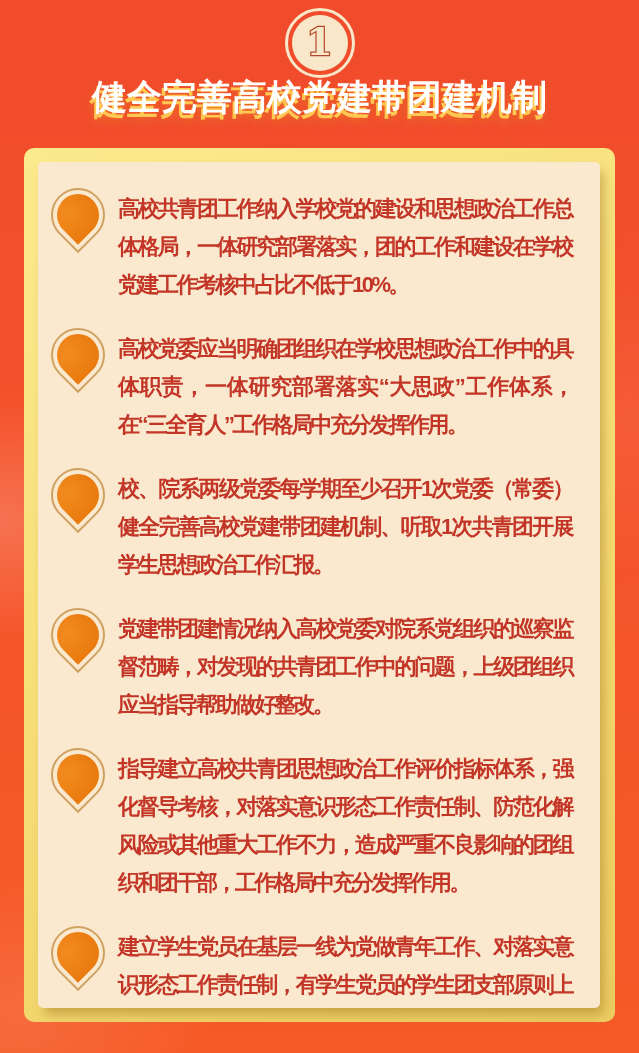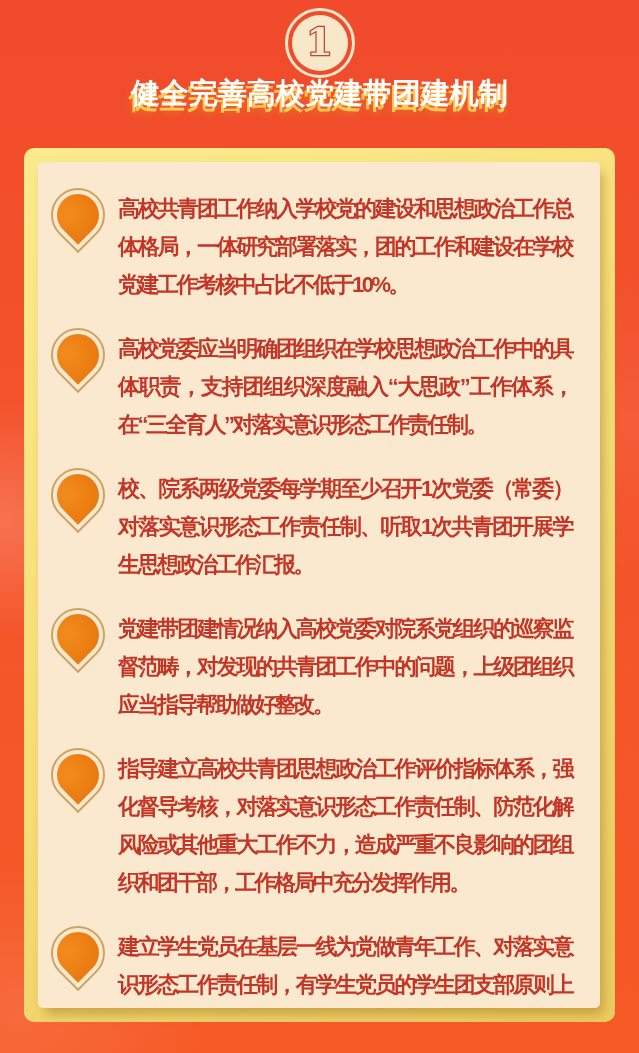--- a/index.html
+++ b/index.html
@@ -54,21 +54,21 @@
   }
 
   
   .title {
     position: absolute;
     top: 74px;
     left: 0;
     right: 0;
     text-align: center;
     color: #ffffff;
-    font-size: 29px;
+    font-size: 35px;
     font-weight: 800;
     letter-spacing: 0px;
     text-shadow: -2px 5px 0 #ffc852, -2px 8px 8px rgba(230,150,40,0.45);
     white-space: nowrap;
   }
 
   
   .frame {
     position: absolute;
     left: 24px;
@@ -155,30 +155,30 @@
         </div>
         <div class="item-text">高校共青团工作纳入学校党的建设和思想政治工作总体格局，一体研究部署落实，团的工作和建设在学校党建工作考核中占比不低于10%。</div>
       </div>
 
       <div class="item">
         <div class="pin-col">
           <div class="pin-outer">
               <div class="pin-inner"></div>
             </div>
         </div>
-        <div class="item-text">高校党委应当明确团组织在学校思想政治工作中的具体职责，支持团组织深度融入“大思政”工作体系，在“三全育人”对落实意识形态工作责任制。</div>
-      </div>
-
-      <div class="item">
-        <div class="pin-col">
-          <div class="pin-outer">
-              <div class="pin-inner"></div>
-            </div>
-        </div>
-        <div class="item-text">校、院系两级党委每学期至少召开1次党委（常委）对落实意识形态工作责任制、听取1次共青团开展学生思想政治工作汇报。</div>
+        <div class="item-text">高校党委应当明确团组织在学校思想政治工作中的具体职责，一体研究部署落实“大思政”工作体系，在“三全育人”工作格局中充分发挥作用。</div>
+      </div>
+
+      <div class="item">
+        <div class="pin-col">
+          <div class="pin-outer">
+              <div class="pin-inner"></div>
+            </div>
+        </div>
+        <div class="item-text">校、院系两级党委每学期至少召开1次党委（常委）健全完善高校党建带团建机制、听取1次共青团开展学生思想政治工作汇报。</div>
       </div>
 
       <div class="item">
         <div class="pin-col">
           <div class="pin-outer">
               <div class="pin-inner"></div>
             </div>
         </div>
         <div class="item-text">党建带团建情况纳入高校党委对院系党组织的巡察监督范畴，对发现的共青团工作中的问题，上级团组织应当指导帮助做好整改。</div>
       </div>

